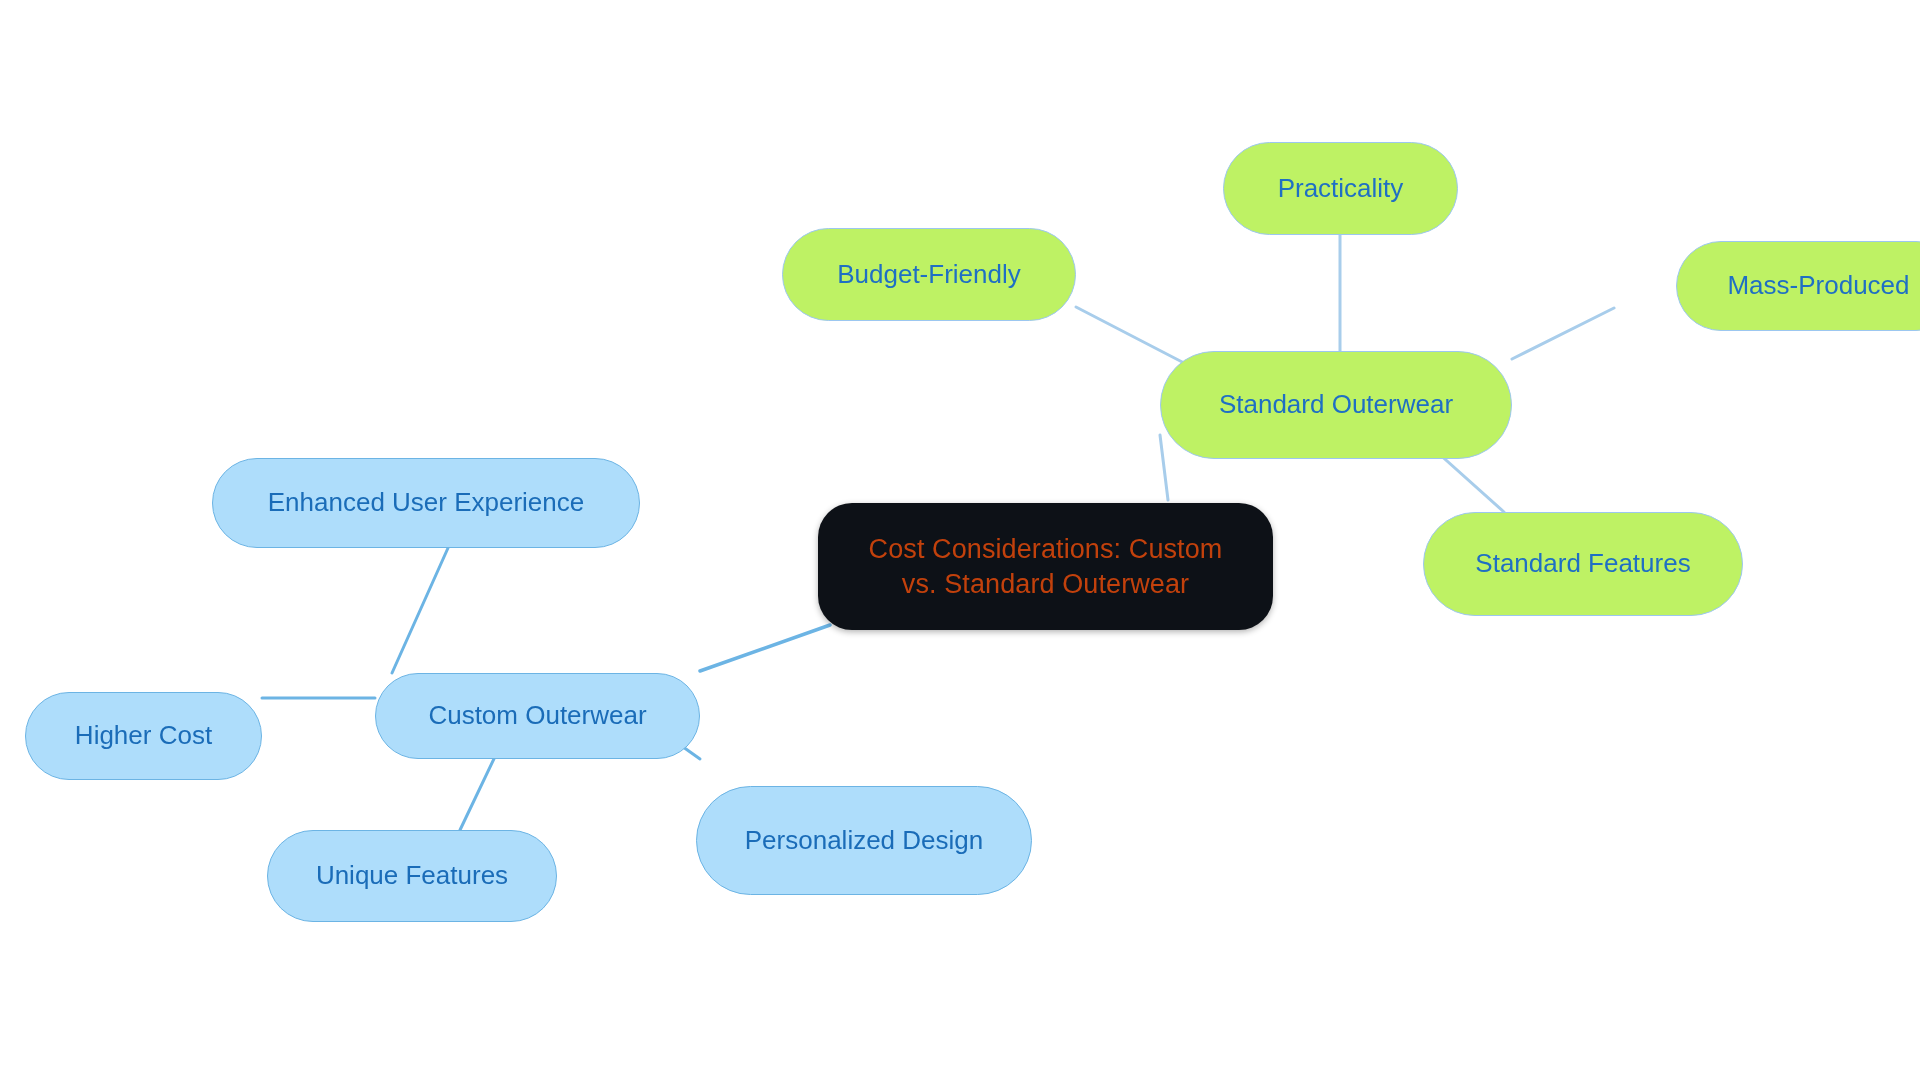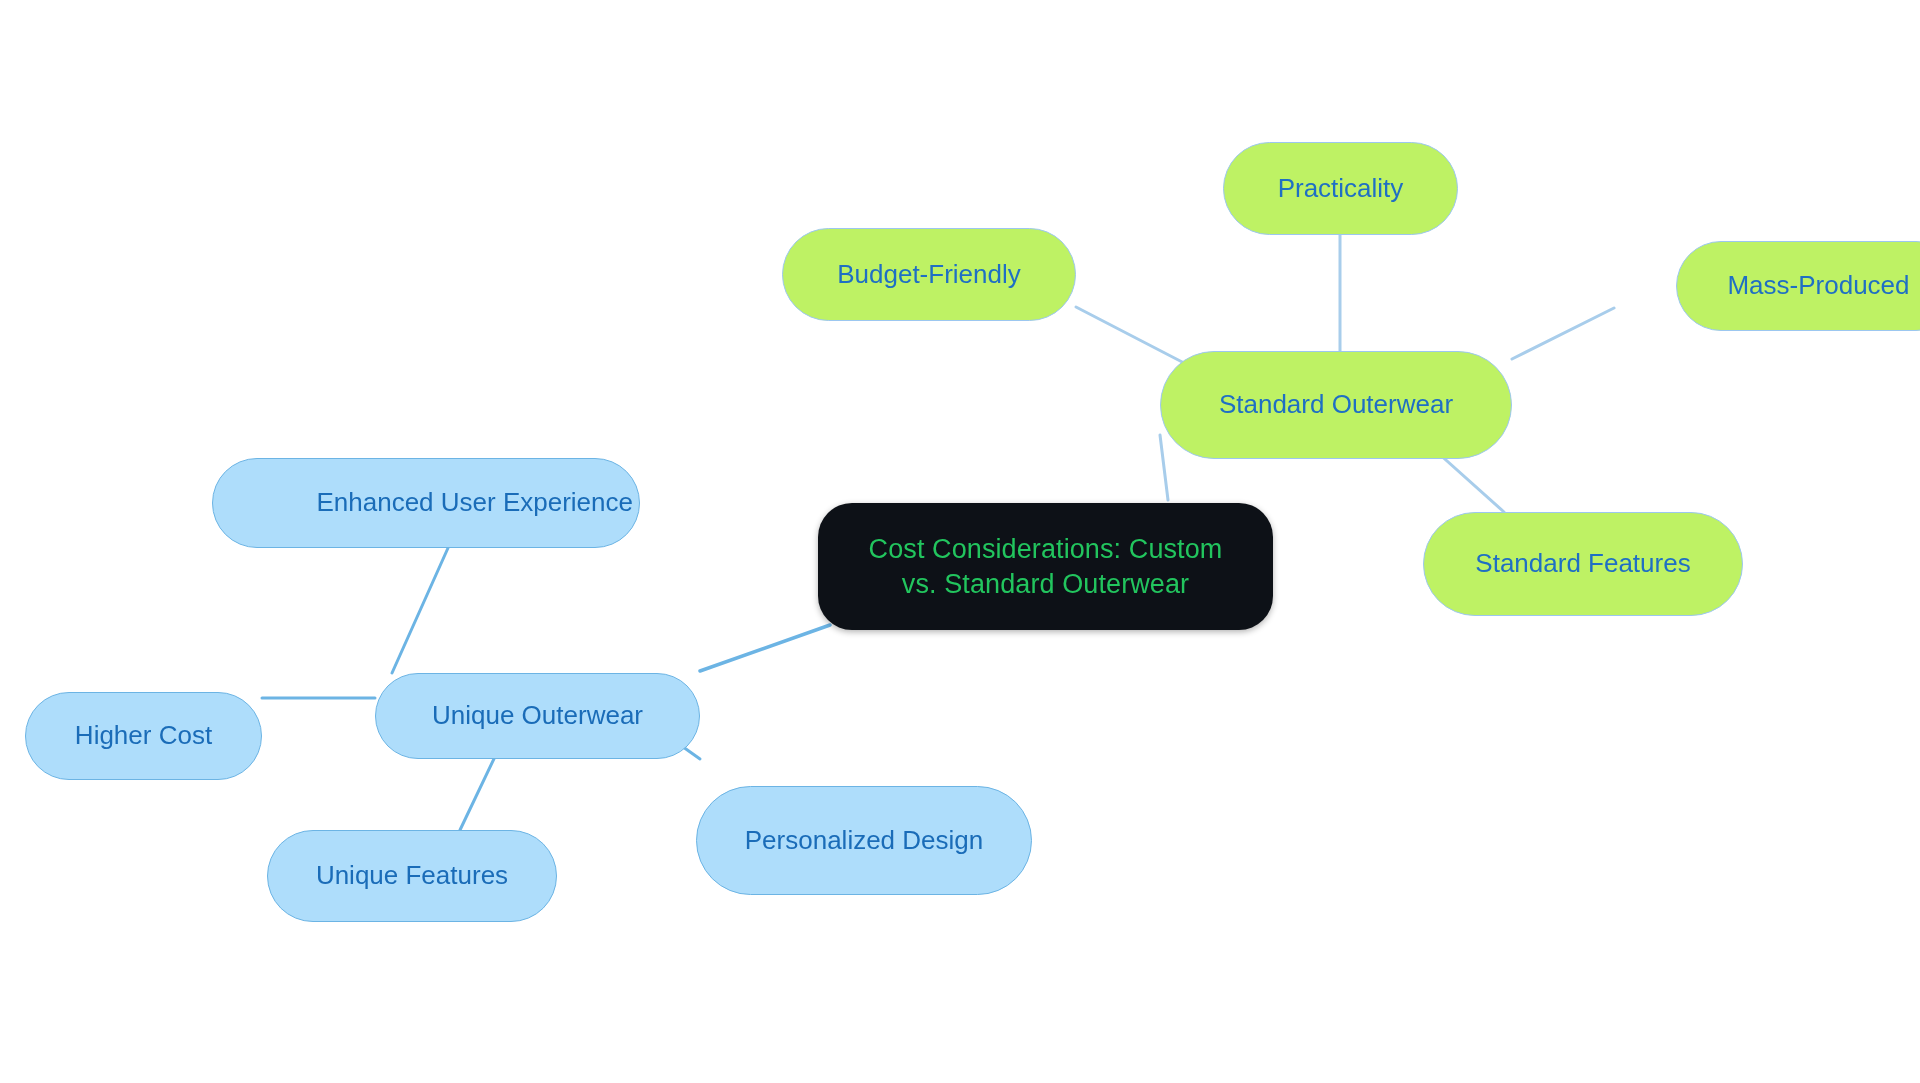--- a/index.html
+++ b/index.html
@@ -35,21 +35,21 @@
     align-items: center;
     justify-content: center;
     text-align: center;
     border-radius: 999px;
     line-height: 1.28;
     white-space: pre-line;
     z-index: 3;
   }
   .node.root {
     background: #0d1117;
-    color: #22c55e;
+    color: #c2410c;
     border: none;
     border-radius: 34px;
     font-size: 27px;
     letter-spacing: 0.1px;
     box-shadow: 0 2px 6px rgba(0,0,0,0.30);
   }
   .node.branch-standard {
     background: #bef264;
     border: 1.6px solid #9cc7f0;
     color: #1f6fc4;
@@ -83,19 +83,19 @@
       <line x1="700" y1="759" x2="655" y2="727" stroke="#6cb4e4" stroke-width="3" stroke-linecap="round"></line>
     </svg>
   <div id="node-layer">
       <div class="node root" style="left: 818px; top: 503px; width: 455px; height: 127px;"><span class="node-label">Cost Considerations: Custom
 vs. Standard Outerwear</span></div>
       <div class="node branch-standard" style="left: 1160px; top: 351px; width: 352px; height: 108px;"><span class="node-label">Standard Outerwear</span></div>
       <div class="node branch-standard" style="left: 782px; top: 228px; width: 294px; height: 93px;"><span class="node-label">Budget-Friendly</span></div>
       <div class="node branch-standard" style="left: 1223px; top: 142px; width: 235px; height: 93px;"><span class="node-label">Practicality</span></div>
       <div class="node branch-standard" style="left: 1676px; top: 241px; width: 285px; height: 90px; justify-content: center;"><span class="node-label">Mass-Produced</span></div>
       <div class="node branch-standard" style="left: 1423px; top: 512px; width: 320px; height: 104px;"><span class="node-label">Standard Features</span></div>
-      <div class="node branch-custom" style="left: 375px; top: 673px; width: 325px; height: 86px;"><span class="node-label">Unique Outerwear</span></div>
-      <div class="node branch-custom" style="left: 212px; top: 458px; width: 428px; height: 90px; justify-content: flex-end;"><span class="node-label">Enhanced User Experience</span></div>
+      <div class="node branch-custom" style="left: 375px; top: 673px; width: 325px; height: 86px;"><span class="node-label">Custom Outerwear</span></div>
+      <div class="node branch-custom" style="left: 212px; top: 458px; width: 428px; height: 90px;"><span class="node-label">Enhanced User Experience</span></div>
       <div class="node branch-custom" style="left: 25px; top: 654px; width: 237px; height: 88px; margin-top: 38px;"><span class="node-label">Higher Cost</span></div>
       <div class="node branch-custom" style="left: 267px; top: 830px; width: 290px; height: 92px;"><span class="node-label">Unique Features</span></div>
       <div class="node branch-custom" style="left: 696px; top: 786px; width: 336px; height: 109px;"><span class="node-label">Personalized Design</span></div>
     </div>
 </div>
 
 </body></html>

